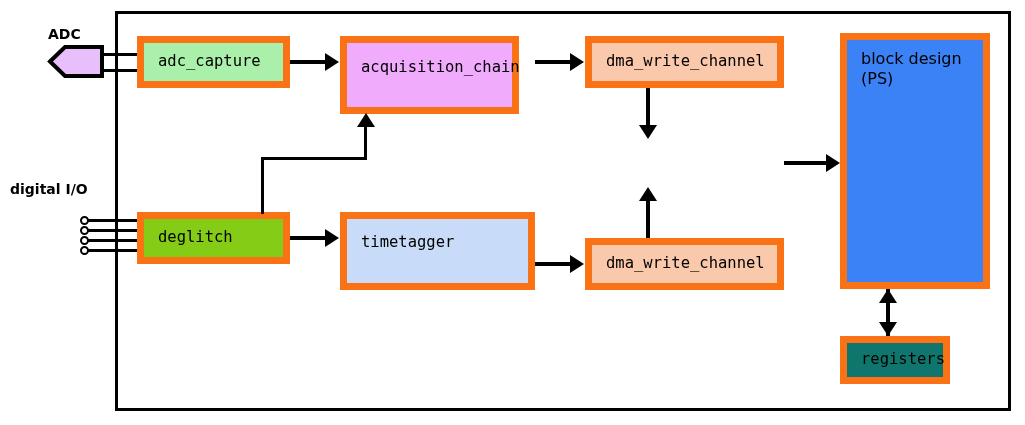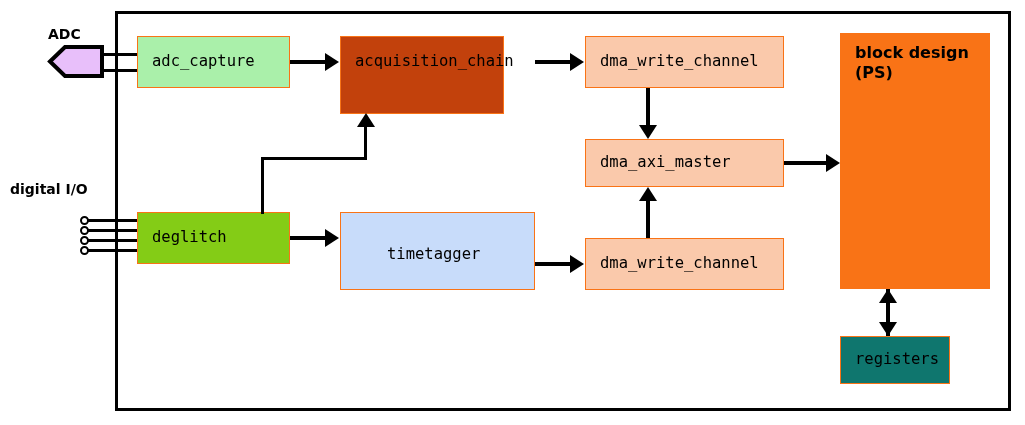--- a/index.html
+++ b/index.html
@@ -21,21 +21,21 @@
     position: absolute;
     border: 3px solid #000000;
     box-sizing: border-box;
     background: transparent;
   }
 
   
   .node {
     position: absolute;
     box-sizing: border-box;
-    border: 1px solid #f97316;
+    border: 7px solid #f97316;
     display: flex;
     align-items: center;
     color: #000000;
     font-size: 15.5px;
     letter-spacing: 0px;
     white-space: pre;
   }
   .node .label {
     padding-left: 14px;
     line-height: 1.28;
@@ -146,41 +146,38 @@
   <div class="wire-thin-h" style="left:88px; top:249px; width:51px;"></div>
 
   <div class="node" style="left:137px; top:36px; width:153px; height:52px; background:#aaf0aa;">
     <span class="label">adc_capture</span>
   </div>
 
   <div class="node" style="left:137px; top:212px; width:153px; height:52px; background:#84cc16;">
     <span class="label">deglitch</span>
   </div>
 
-  <div class="node" style="left:340px; top:36px; width:164px; height:78px; background:#c2410c;">
+  <div class="node" style="left:340px; top:36px; width:179px; height:78px; background:#f0abfc;">
     <span class="label" style="align-self:flex-start; padding-top:15px;">acquisition_chain</span>
   </div>
 
   <div class="node" style="left:340px; top:212px; width:195px; height:78px; background:#c8dcfa;">
-    <span class="label" style="align-self:flex-start; padding-top:32px;margin-left:32px;">timetagger</span>
+    <span class="label" style="align-self:flex-start; padding-top:14px;">timetagger</span>
   </div>
 
   <div class="node" style="left:585px; top:36px; width:199px; height:52px; background:#fac9ab;">
     <span class="label">dma_write_channel</span>
   </div>
 
-  <div class="node" style="left:585px; top:139px; width:199px; height:48px; background:#fac9ab;">
-    <span class="label">dma_axi_master</span>
-  </div>
 
   <div class="node" style="left:585px; top:238px; width:199px; height:52px; background:#fac9ab;">
     <span class="label">dma_write_channel</span>
   </div>
 
-  <div class="node top-align" style="left:840px; top:33px; width:150px; height:256px; background:#f97316;font-weight:bold;">
+  <div class="node top-align" style="left:840px; top:33px; width:150px; height:256px; background:#3b82f6;">
     <span class="label">block design
 (PS)</span>
   </div>
 
   <div class="node" style="left:840px; top:336px; width:110px; height:48px; background:#0f766e;">
     <span class="label">registers</span>
   </div>
 
   <div class="wire-h" style="left:290px; top:60px; width:35px;"></div>
   <div class="arrow-right" style="left:325px; top:53px;"></div>

